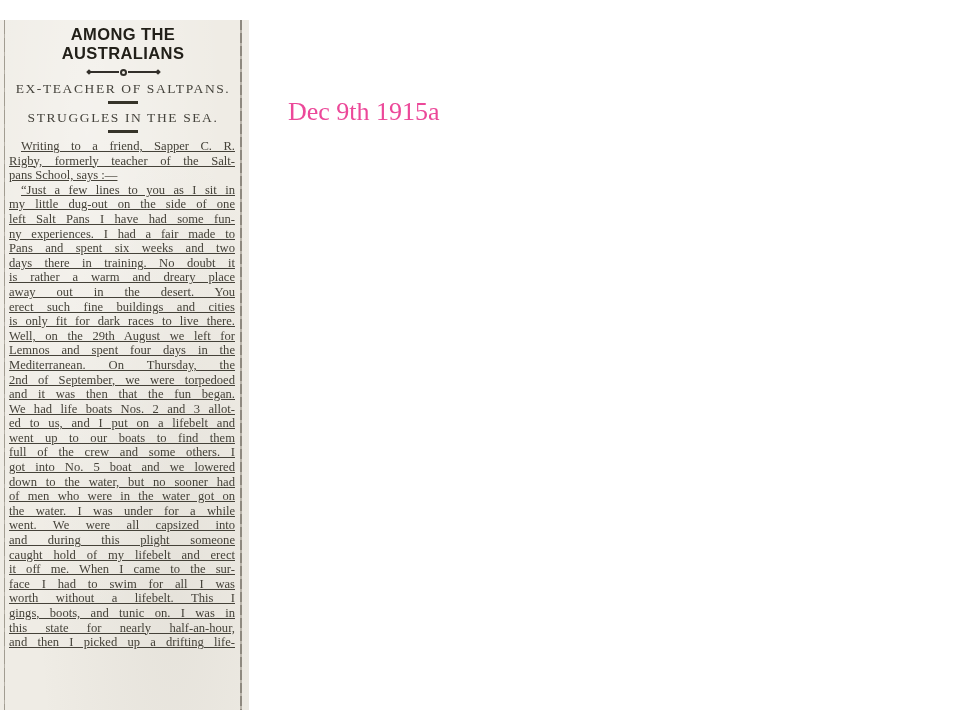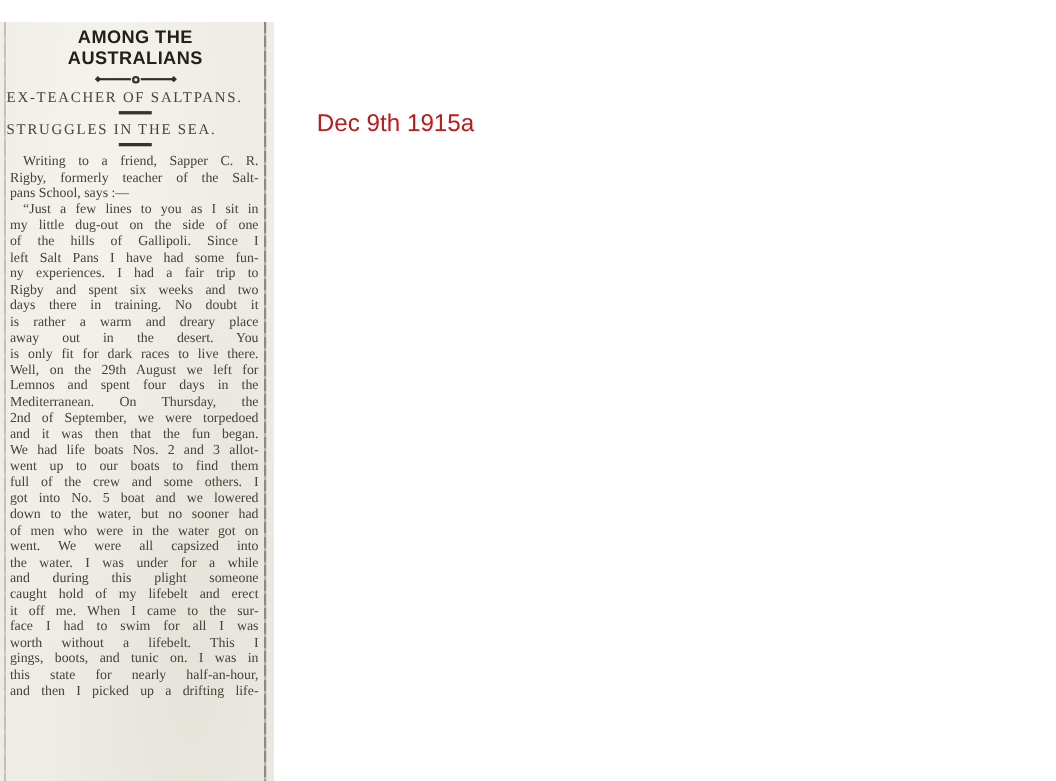--- a/index.html
+++ b/index.html
@@ -50,43 +50,43 @@
   .ornament .bar { width: 30px; height: 2.5px; background: #322f2a; }
   .ornament .tip-l { width: 4px; height: 4px; background: #322f2a; transform: rotate(45deg); margin-right: -2px; }
   .ornament .tip-r { width: 4px; height: 4px; background: #322f2a; transform: rotate(45deg); margin-left: -2px; }
   .ornament .ball {
     width: 7px; height: 7px; border-radius: 50%;
     background: #efece5; border: 2px solid #322f2a; box-sizing: border-box;
     margin: 0 1px;
   }
   .subhead {
     margin-top: 6px;
-    text-align: left;
+    text-align: center;
     font-size: 13.5px;
     line-height: 15px;
     letter-spacing: 1.6px;
     color: #45433c;
   }
   .bar-divider { width: 30px; height: 3px; background: #363329; margin: 5px auto 0; }
   .article-body {
     margin: 6px 5px 0 3px;
     font-size: 12.6px;
     line-height: 14.6px;
     color: #454239;
   }
-  .article-body .line { text-align: justify; text-align-last: justify; }
+  .article-body .line { text-align: justify; text-align-last: justify; text-decoration: underline; }
   .article-body .line.first { text-indent: 12px; }
   .article-body .line.lastline { text-align-last: left; }
   .date-label {
     position: absolute;
     left: 288px; top: 77px;
-    font-family: Liberation Sans, sans-serif;
-    font-size: 22px;
+    font-family: Liberation Serif, serif;
+    font-size: 26px;
     line-height: 30px;
-    color: #b91c1c;
+    color: #ec4899;
     white-space: nowrap;
   }
 </style>
 </head>
 <body>
 
 <div class="canvas">
 
   <div class="clipping">
     <div class="rule-left"></div>
@@ -110,41 +110,42 @@
       <div class="subhead">STRUGGLES IN THE SEA.</div>
 
       <div class="bar-divider"></div>
 
       <div class="article-body">
           <div class="line first">Writing to a friend, Sapper C. R.</div>
           <div class="line">Rigby, formerly teacher of the Salt-</div>
           <div class="line lastline">pans School, says :—</div>
           <div class="line first">“Just a few lines to you as I sit in</div>
           <div class="line">my little dug-out on the side of one</div>
-          <div class="line">of the hills of Gallipoli.  Since I</div>
           <div class="line">left Salt Pans I have had some fun-</div>
-          <div class="line">ny experiences.  I had a fair trip to</div>
-          <div class="line">Rigby and spent six weeks and two</div>
+          <div class="line">ny experiences.  I had a fair made to</div>
+          <div class="line">Pans and spent six weeks and two</div>
           <div class="line">days there in training.  No doubt it</div>
           <div class="line">is rather a warm and dreary place</div>
           <div class="line">away out in the desert.  You</div>
+          <div class="line">erect such fine buildings and cities</div>
           <div class="line">is only fit for dark races to live there.</div>
           <div class="line">Well, on the 29th August we left for</div>
           <div class="line">Lemnos and spent four days in the</div>
           <div class="line">Mediterranean.  On Thursday, the</div>
           <div class="line">2nd of September, we were torpedoed</div>
           <div class="line">and it was then that the fun began.</div>
           <div class="line">We had life boats Nos. 2 and 3 allot-</div>
+          <div class="line">ed to us, and I put on a lifebelt and</div>
           <div class="line">went up to our boats to find them</div>
           <div class="line">full of the crew and some others.  I</div>
           <div class="line">got into No. 5 boat and we lowered</div>
           <div class="line">down to the water, but no sooner had</div>
           <div class="line">of men who were in the water got on</div>
+          <div class="line">the water.  I was under for a while</div>
           <div class="line">went.  We were all capsized into</div>
-          <div class="line">the water.  I was under for a while</div>
           <div class="line">and during this plight someone</div>
           <div class="line">caught hold of my lifebelt and erect</div>
           <div class="line">it off me.  When I came to the sur-</div>
           <div class="line">face I had to swim for all I was</div>
           <div class="line">worth without a lifebelt.  This I</div>
           <div class="line">gings, boots, and tunic on.  I was in</div>
           <div class="line">this state for nearly half-an-hour,</div>
           <div class="line">and then I picked up a drifting life-</div>
         </div>
     </div>

